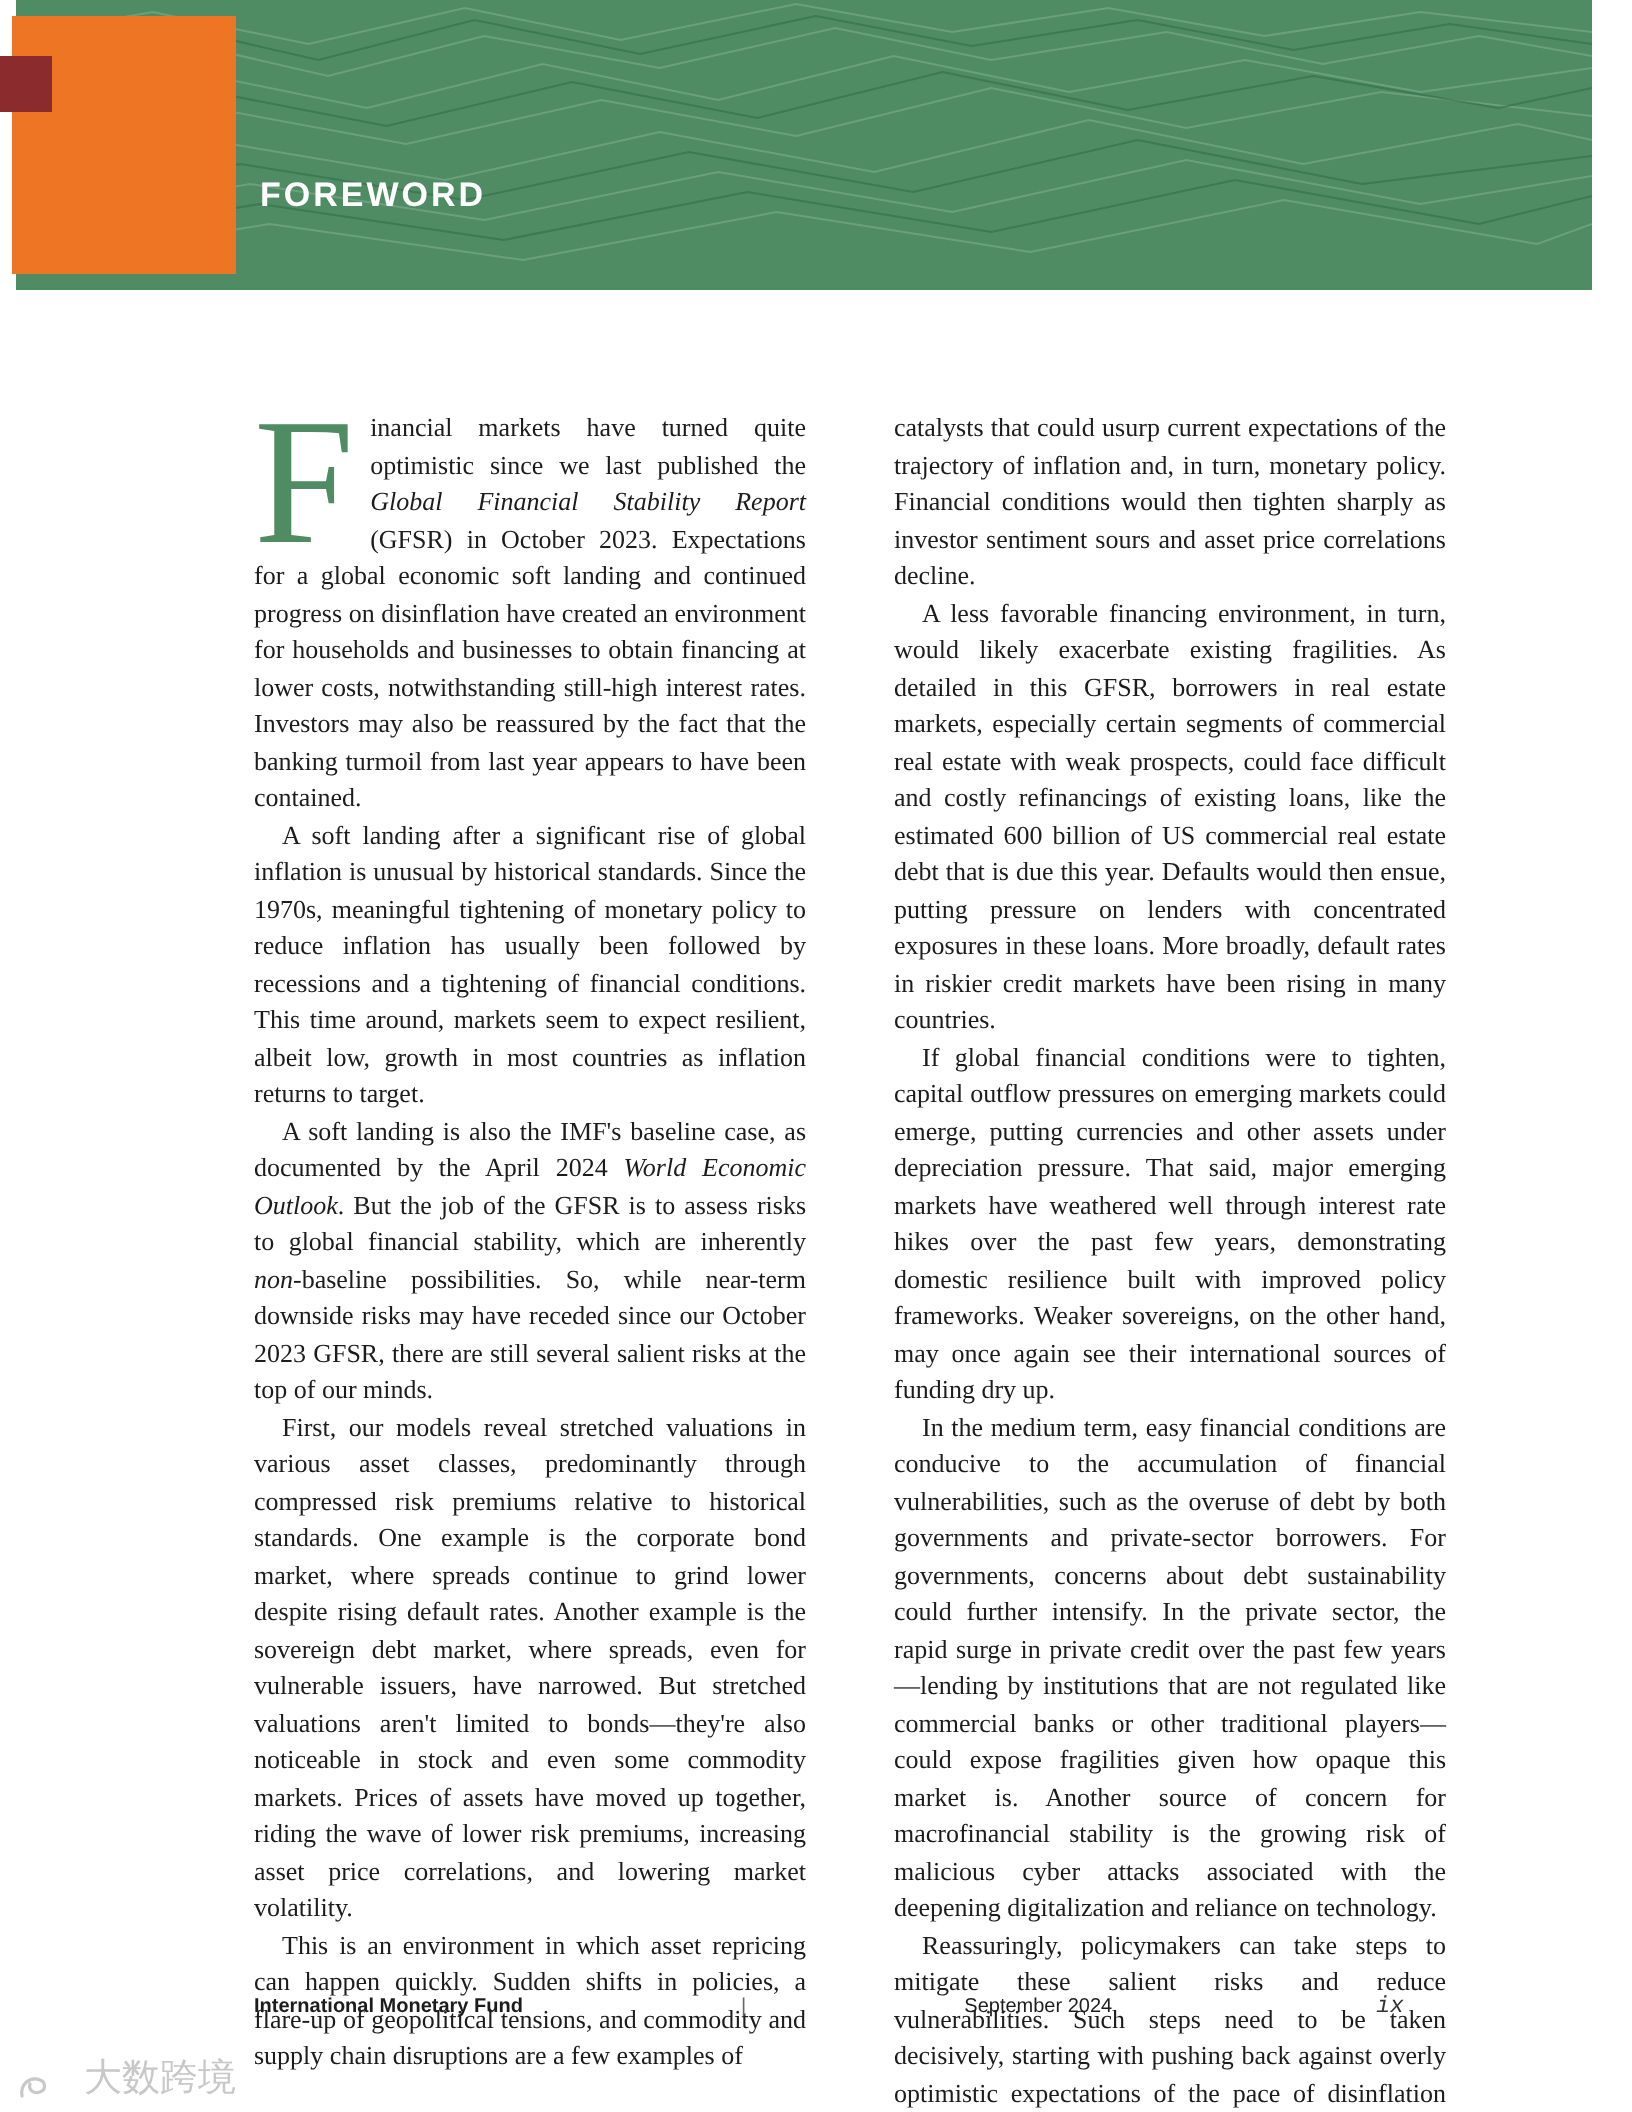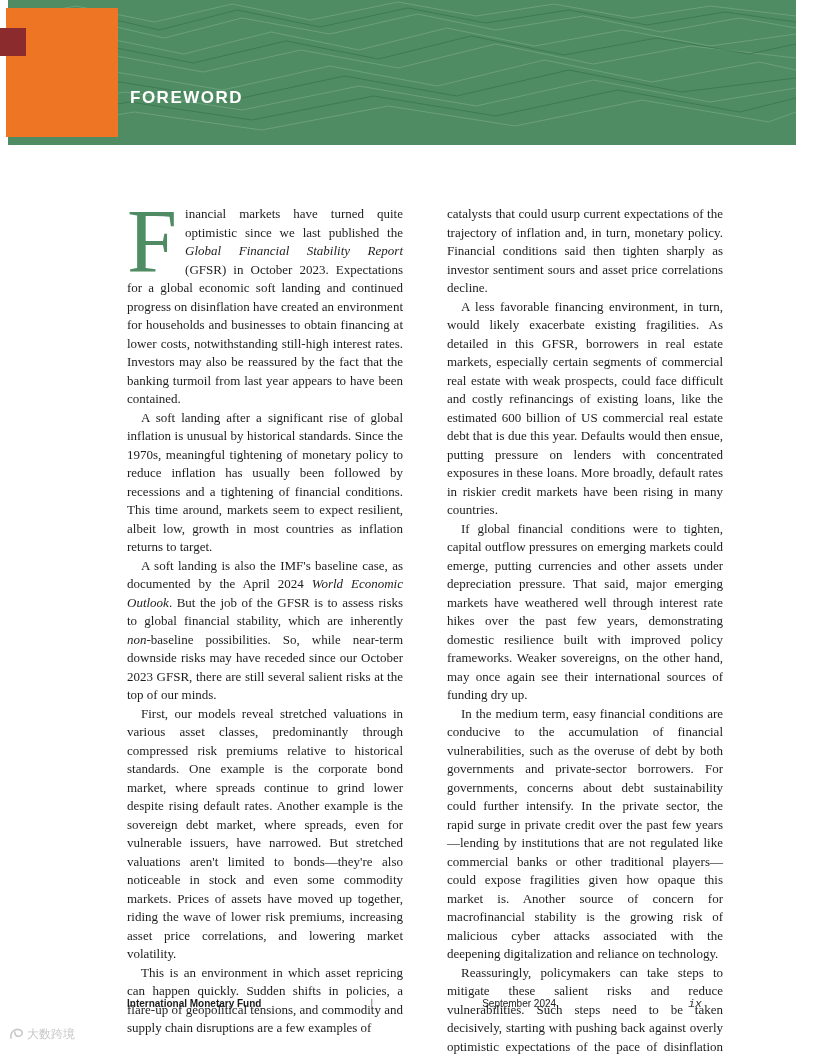--- a/index.html
+++ b/index.html
@@ -58,23 +58,23 @@
   .footer .publisher { font-weight:700; }
   .footer .sep { margin:0 5px; color:#666; font-weight:400; }
   .footer .pageno {
     font-family:Liberation Mono, monospace; font-style:italic; font-size:11.5px;
     margin-left:28px; color:#333;
   }
 
   
   .watermark {
     position:absolute; left:8px; top:1026px;
-    display:flex; align-items:flex-start; gap:3px;
+    display:flex; align-items:flex-end; gap:18px;
     color: var(--watermark-gray, #c8c8c8);
-    font-size:12px; font-family:"Liberation Sans", sans-serif;
+    font-size:19px; font-family:"Liberation Sans", sans-serif;
   }
   .watermark svg { display:block; }
 </style>
 </head>
 <body>
 
 <div class="page">
 
   <div class="header-band">
     <svg class="contours" viewBox="0 0 808 145" preserveAspectRatio="none" aria-hidden="true">
@@ -97,21 +97,21 @@
 
   <div class="body-columns">
     <div class="column" id="col-left">
         <p class="para"><span class="dropcap">F</span><span>inancial markets have turned quite optimistic since we last published the </span><em>Global Financial Stability Report</em><span> (GFSR) in October 2023. Expectations for a global economic soft landing and continued progress on disinflation have created an environment for households and businesses to obtain financing at lower costs, notwithstanding still-high interest rates. Investors may also be reassured by the fact that the banking turmoil from last year appears to have been contained.</span></p>
         <p class="para indent"><span>A soft landing after a significant rise of global inflation is unusual by historical standards. Since the 1970s, meaningful tightening of monetary policy to reduce inflation has usually been followed by recessions and a tightening of financial conditions. This time around, markets seem to expect resilient, albeit low, growth in most countries as inflation returns to target.</span></p>
         <p class="para indent"><span>A soft landing is also the IMF's baseline case, as documented by the April 2024 </span><em>World Economic Outlook</em><span>. But the job of the GFSR is to assess risks to global financial stability, which are inherently </span><em>non</em><span>-baseline possibilities. So, while near-term downside risks may have receded since our October 2023 GFSR, there are still several salient risks at the top of our minds.</span></p>
         <p class="para indent"><span>First, our models reveal stretched valuations in various asset classes, predominantly through compressed risk premiums relative to historical standards. One example is the corporate bond market, where spreads continue to grind lower despite rising default rates. Another example is the sovereign debt market, where spreads, even for vulnerable issuers, have narrowed. But stretched valuations aren't limited to bonds—they're also noticeable in stock and even some commodity markets. Prices of assets have moved up together, riding the wave of lower risk premiums, increasing asset price correlations, and lowering market volatility.</span></p>
         <p class="para indent"><span>This is an environment in which asset repricing can happen quickly. Sudden shifts in policies, a flare-up of geopolitical tensions, and commodity and supply chain disruptions are a few examples of</span></p>
       </div>
     <div class="column" id="col-right">
-        <p class="para"><span>catalysts that could usurp current expectations of the trajectory of inflation and, in turn, monetary policy. Financial conditions said then tighten sharply as investor sentiment sours and asset price correlations decline.</span></p>
+        <p class="para"><span>catalysts that could usurp current expectations of the trajectory of inflation and, in turn, monetary policy. Financial conditions would then tighten sharply as investor sentiment sours and asset price correlations decline.</span></p>
         <p class="para indent"><span>A less favorable financing environment, in turn, would likely exacerbate existing fragilities. As detailed in this GFSR, borrowers in real estate markets, especially certain segments of commercial real estate with weak prospects, could face difficult and costly refinancings of existing loans, like the estimated 600 billion of US commercial real estate debt that is due this year. Defaults would then ensue, putting pressure on lenders with concentrated exposures in these loans. More broadly, default rates in riskier credit markets have been rising in many countries.</span></p>
         <p class="para indent"><span>If global financial conditions were to tighten, capital outflow pressures on emerging markets could emerge, putting currencies and other assets under depreciation pressure. That said, major emerging markets have weathered well through interest rate hikes over the past few years, demonstrating domestic resilience built with improved policy frameworks. Weaker sovereigns, on the other hand, may once again see their international sources of funding dry up.</span></p>
         <p class="para indent"><span>In the medium term, easy financial conditions are conducive to the accumulation of financial vulnerabilities, such as the overuse of debt by both governments and private-sector borrowers. For governments, concerns about debt sustainability could further intensify. In the private sector, the rapid surge in private credit over the past few years—lending by institutions that are not regulated like commercial banks or other traditional players—could expose fragilities given how opaque this market is. Another source of concern for macrofinancial stability is the growing risk of malicious cyber attacks associated with the deepening digitalization and reliance on technology.</span></p>
         <p class="para indent"><span>Reassuringly, policymakers can take steps to mitigate these salient risks and reduce vulnerabilities. Such steps need to be taken decisively, starting with pushing back against overly optimistic expectations of the pace of disinflation and monetary policy easing. By</span></p>
       </div>
   </div>
 
   <div class="footer">
     <span class="publisher">International Monetary Fund</span>
     <span class="sep">|</span>

